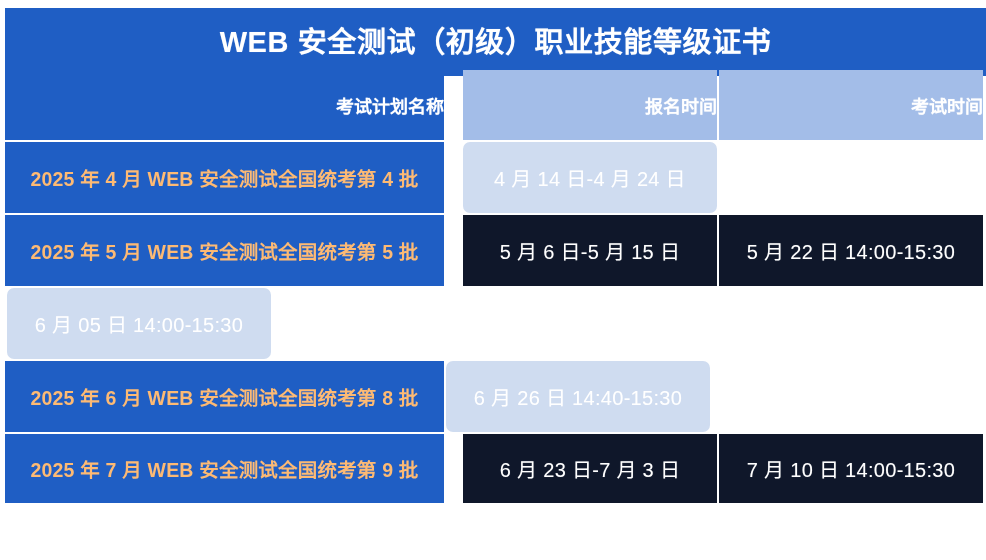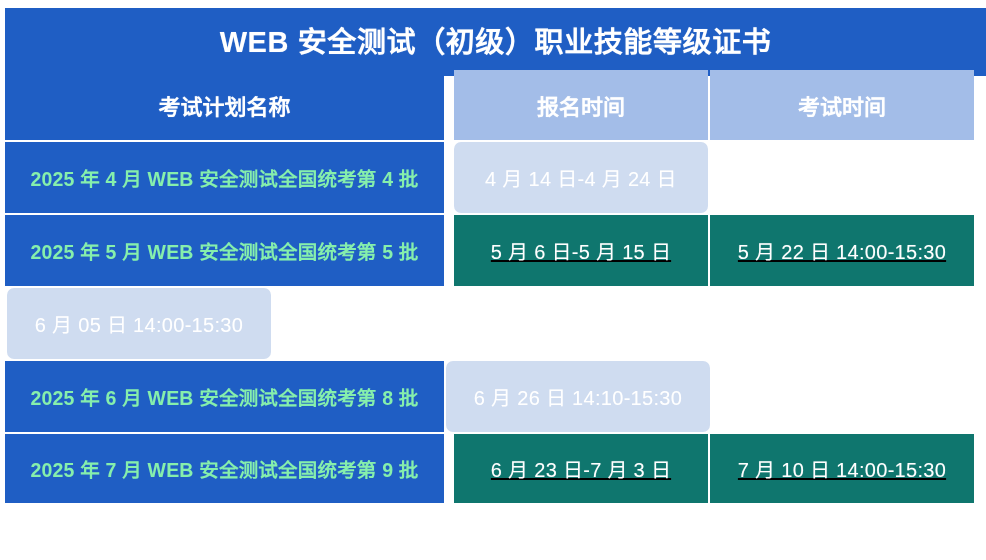--- a/index.html
+++ b/index.html
@@ -65,52 +65,52 @@
   .cell {
     box-sizing: border-box;
     display: flex;
     align-items: center;
     justify-content: center;
     overflow: hidden;
     white-space: nowrap;
   }
 
   .c1 { width: 439px; }
-  .c2 { width: 254px; margin-left: 10px; }
+  .c2 { width: 254px; margin-left: 19px; }
   .c3 { width: 264px; margin-left: 2px; }
 
   
   .cell.c1 {
     background: #1f5ec4;
-    color: #86efac;
+    color: #fdba74;
     font-weight: bold;
   }
 
   
   .row.header { height: 70px; }
-  .row.header .cell { font-size: 22px; font-weight: bold; color: #ffffff; }
+  .row.header .cell { font-size: 18px; font-weight: bold; color: #ffffff; justify-content: flex-end; }
   .row.header .c2,
   .row.header .c3 { background: #a3bde8; }
   .row.header .cell span { text-shadow: 0 0 1px rgba(255,255,255,0.45); }
 
   
   .row.data { height: 71px; }
   .row.data .c1 span { font-size: 19.5px; letter-spacing: 0.2px; }
   .row.data .c2 span,
   .row.data .c3 span {
     font-size: 20px;
     color: #ffffff;
     font-weight: normal;
     letter-spacing: 0.3px;
     text-shadow: 0 0 1px rgba(255,255,255,0.3);
   }
   .row.data.shade-light .c2,
   .row.data.shade-light .c3 { background: #cfdcf0; border-radius: 7px; }
   .row.data.shade-dark .c2,
-  .row.data.shade-dark .c3 { background: #0f766e; text-decoration: underline; }
+  .row.data.shade-dark .c3 { background: #0f172a; }
 
   
   .row.data.last { height: 69px; }
 </style>
 </head>
 <body>
 
 <div id="root">
 
   <div class="title-band">
@@ -157,21 +157,21 @@
         <span>6 月 05 日  14:00-15:30</span>
       </div>
     </div>
 
 
     <div class="row data shade-light">
       <div class="cell c1">
         <span>2025 年 6 月 WEB 安全测试全国统考第 8 批</span>
       </div>
       <div class="cell c3">
-        <span>6 月 26 日  14:10-15:30</span>
+        <span>6 月 26 日  14:40-15:30</span>
       </div>
     </div>
 
     <div class="row data shade-dark last">
       <div class="cell c1">
         <span>2025 年 7 月 WEB 安全测试全国统考第 9 批</span>
       </div>
       <div class="cell c2">
         <span>6 月 23 日-7 月 3 日</span>
       </div>

